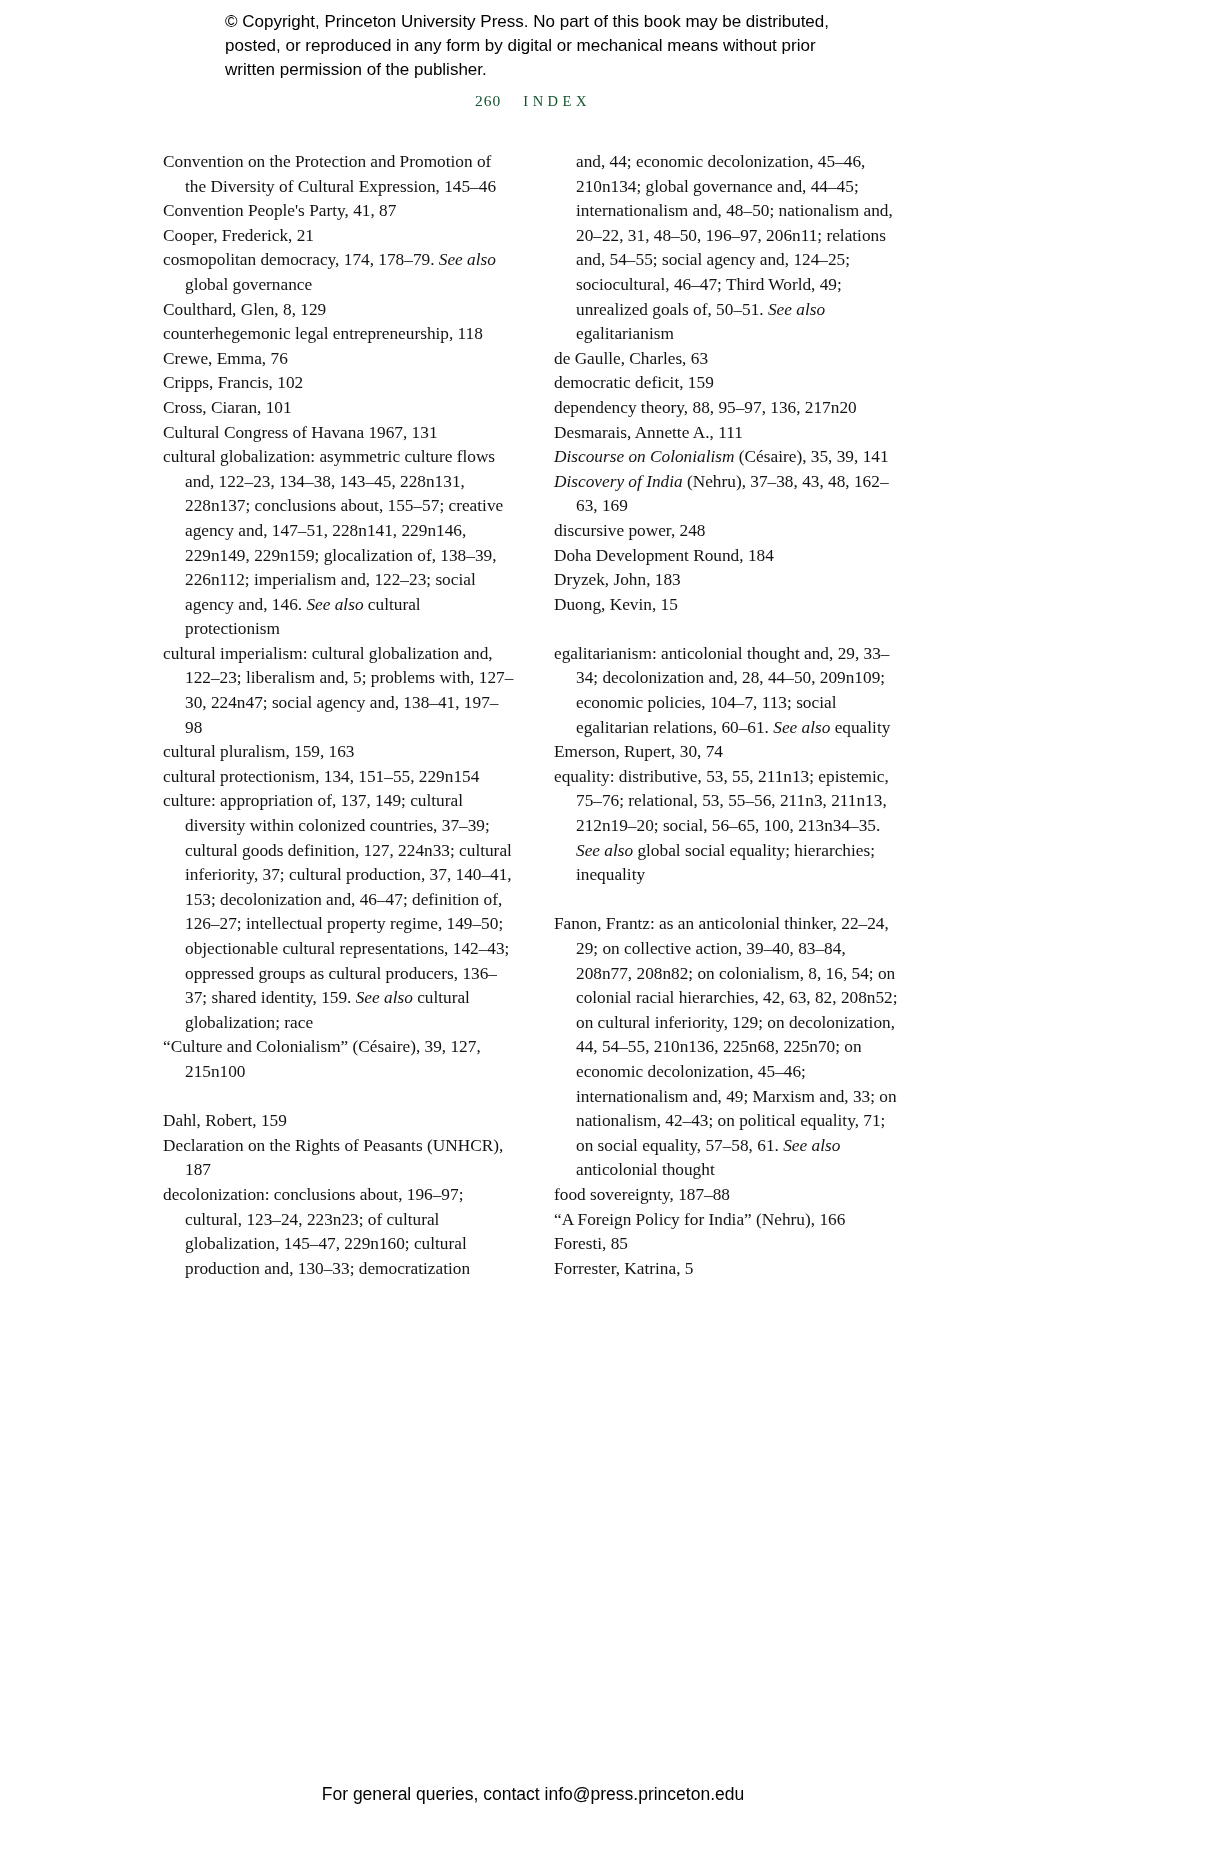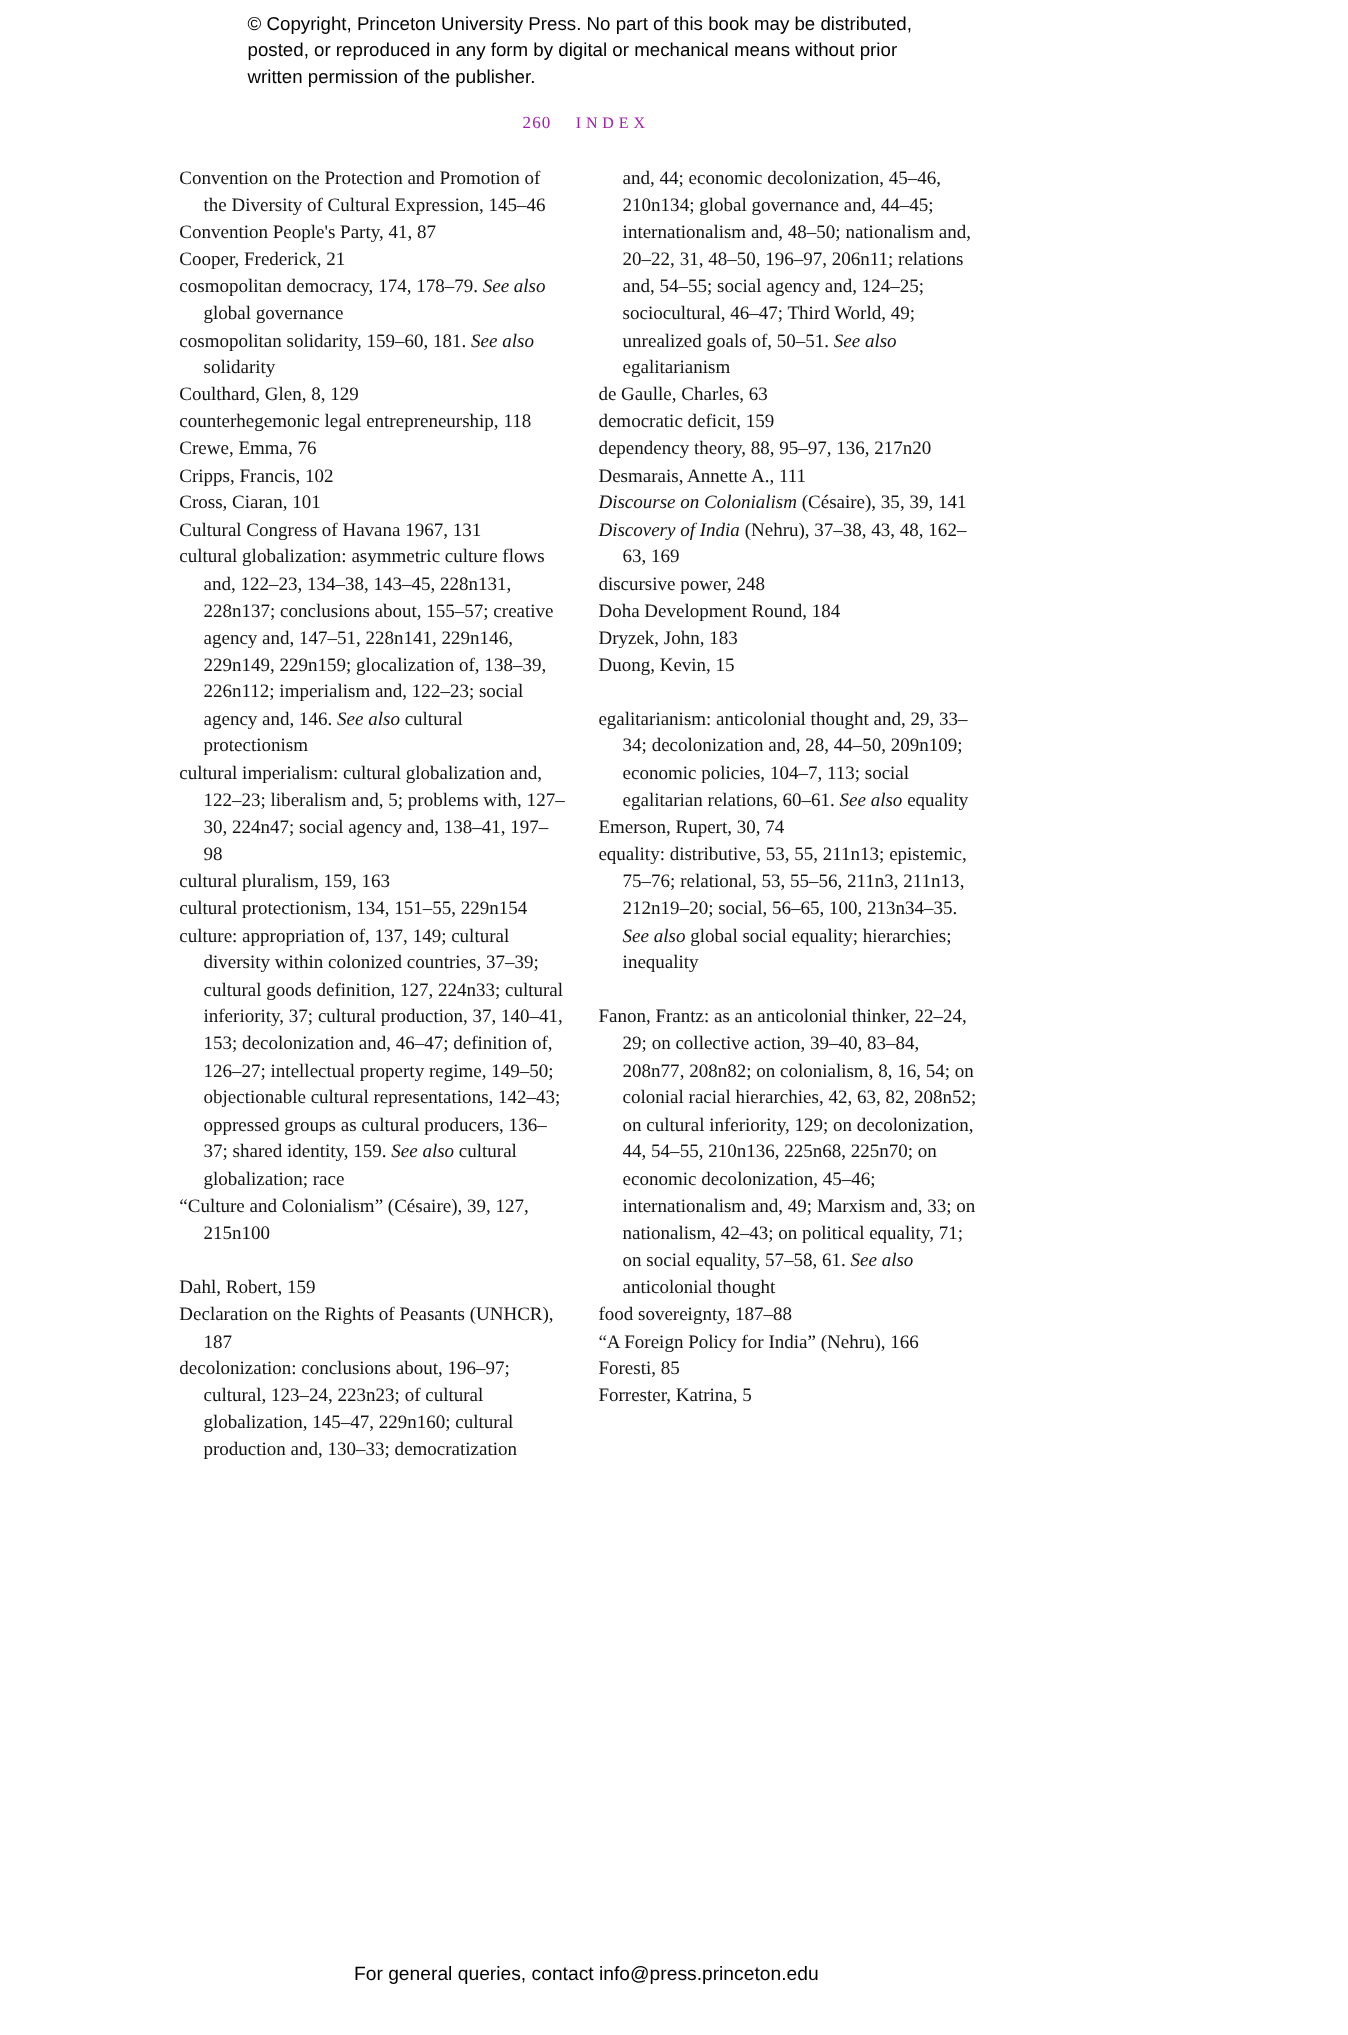--- a/index.html
+++ b/index.html
@@ -22,42 +22,42 @@
     top: 10px;
     width: 612px;
     font-family: "Liberation Sans", sans-serif;
     font-size: 17px;
     line-height: 24px;
     color: #000000;
   }
   .page-header {
     position: absolute;
     left: 163px;
-    top: 103px;
+    top: 92px;
     width: 740px;
     text-align: center;
     font-family: "Liberation Serif", serif;
-    color: #a21caf;
+    color: #14532d;
   }
   .page-header .pagenum {
     font-size: 15.5px;
     letter-spacing: 1px;
     margin-right: 22px;
   }
   .page-header .index-label {
     font-size: 14.5px;
     letter-spacing: 4.5px;
   }
   .columns {
     position: absolute;
     left: 163px;
     top: 150px;
     width: 742px;
     display: flex;
-    gap: 30px;
+    gap: 40px;
   }
   .col {
     width: 351px;
     font-size: 17.3px;
     line-height: 24.6px;
     color: #131313;
   }
   .entry {
     margin: 0;
     padding-left: 22px;
@@ -93,21 +93,20 @@
   <div class="page-header">
     <span class="pagenum">260</span><span class="index-label">INDEX</span>
   </div>
 
   <div class="columns">
     <div class="col">
         <p class="entry"><span>Convention on the Protection and Promotion of the Diversity of Cultural Expression, 145–46</span></p>
         <p class="entry"><span>Convention People's Party, 41, 87</span></p>
         <p class="entry"><span>Cooper, Frederick, 21</span></p>
         <p class="entry"><span>cosmopolitan democracy, 174, 178–79. </span><i>See also</i><span> global governance</span></p>
-        <p class="entry"><span>cosmopolitan solidarity, 159–60, 181. </span><i>See also</i><span> solidarity</span></p>
         <p class="entry"><span>Coulthard, Glen, 8, 129</span></p>
         <p class="entry"><span>counterhegemonic legal entrepreneurship, 118</span></p>
         <p class="entry"><span>Crewe, Emma, 76</span></p>
         <p class="entry"><span>Cripps, Francis, 102</span></p>
         <p class="entry"><span>Cross, Ciaran, 101</span></p>
         <p class="entry"><span>Cultural Congress of Havana 1967, 131</span></p>
         <p class="entry"><span>cultural globalization: asymmetric culture flows and, 122–23, 134–38, 143–45, 228n131, 228n137; conclusions about, 155–57; creative agency and, 147–51, 228n141, 229n146, 229n149, 229n159; glocalization of, 138–39, 226n112; imperialism and, 122–23; social agency and, 146. </span><i>See also</i><span> cultural protectionism</span></p>
         <p class="entry"><span>cultural imperialism: cultural globalization and, 122–23; liberalism and, 5; problems with, 127–30, 224n47; social agency and, 138–41, 197–98</span></p>
         <p class="entry"><span>cultural pluralism, 159, 163</span></p>
         <p class="entry"><span>cultural protectionism, 134, 151–55, 229n154</span></p>

